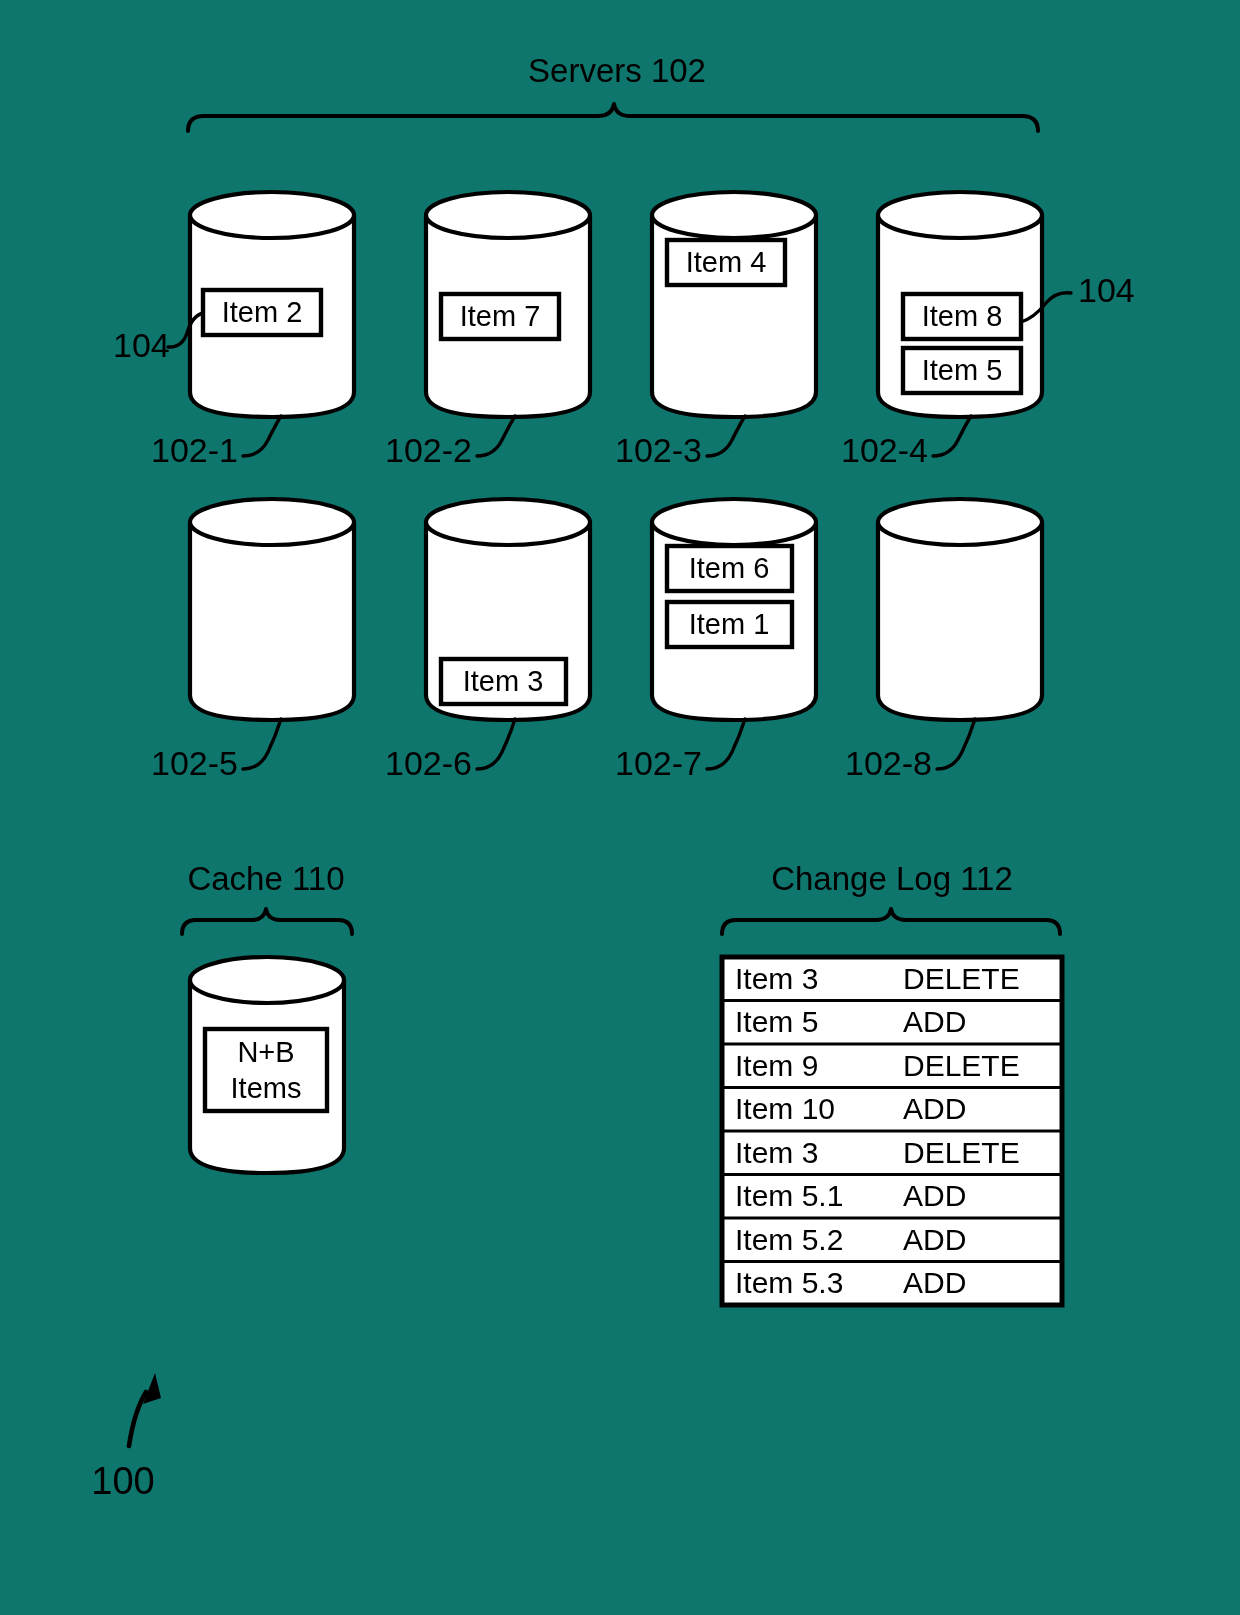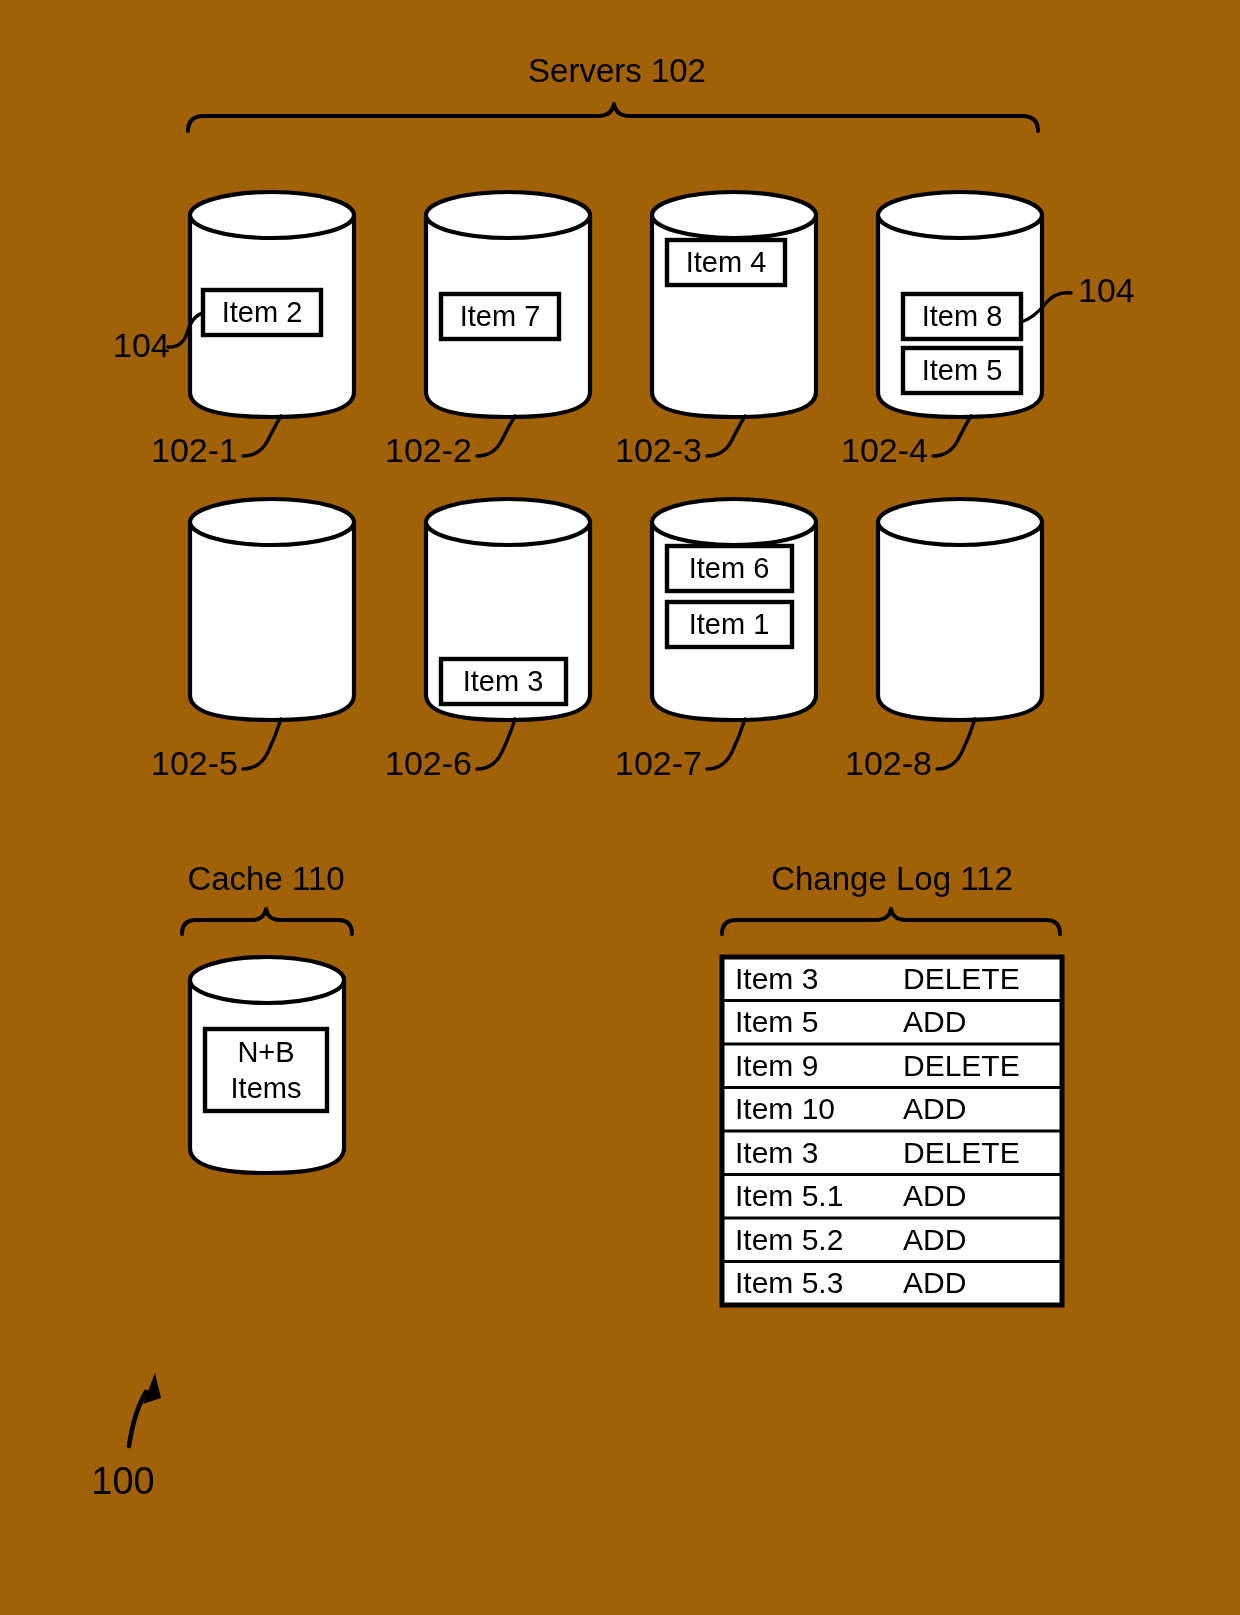--- a/index.html
+++ b/index.html
@@ -8,21 +8,21 @@
     padding: 0;
     background: #ffffff;
   }
   body {
     font-family: "Liberation Sans", sans-serif;
   }
   #figure-root {
     position: relative;
     width: 1240px;
     height: 1615px;
-    background: #a16207;
+    background: #0f766e;
     overflow: hidden;
   }
   #figure-svg {
     position: absolute;
     top: 0;
     left: 0;
     width: 1240px;
     height: 1615px;
     display: block;
   }

